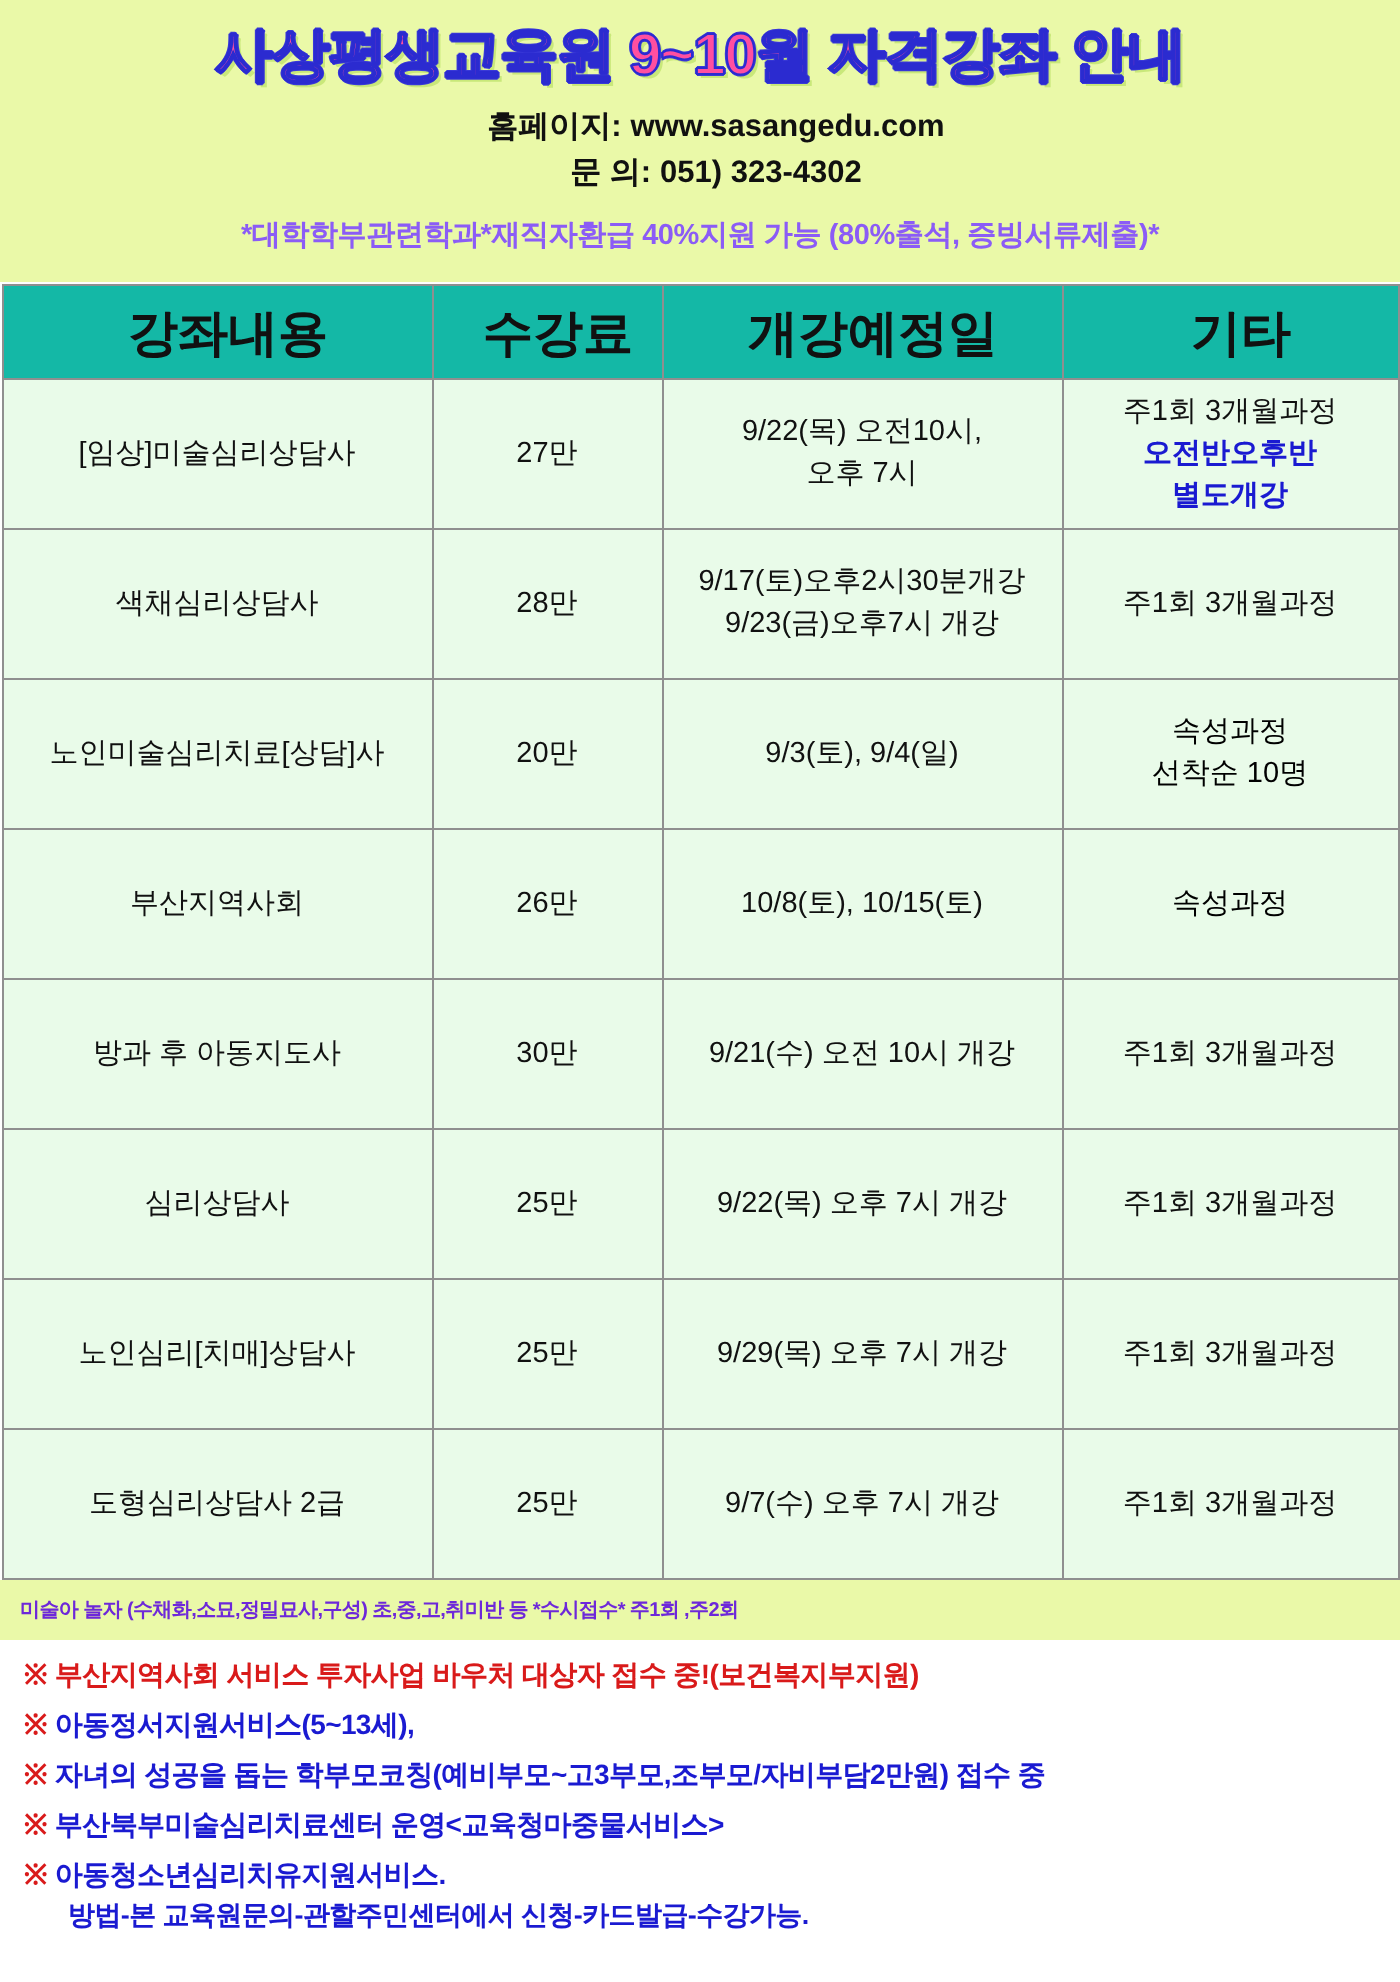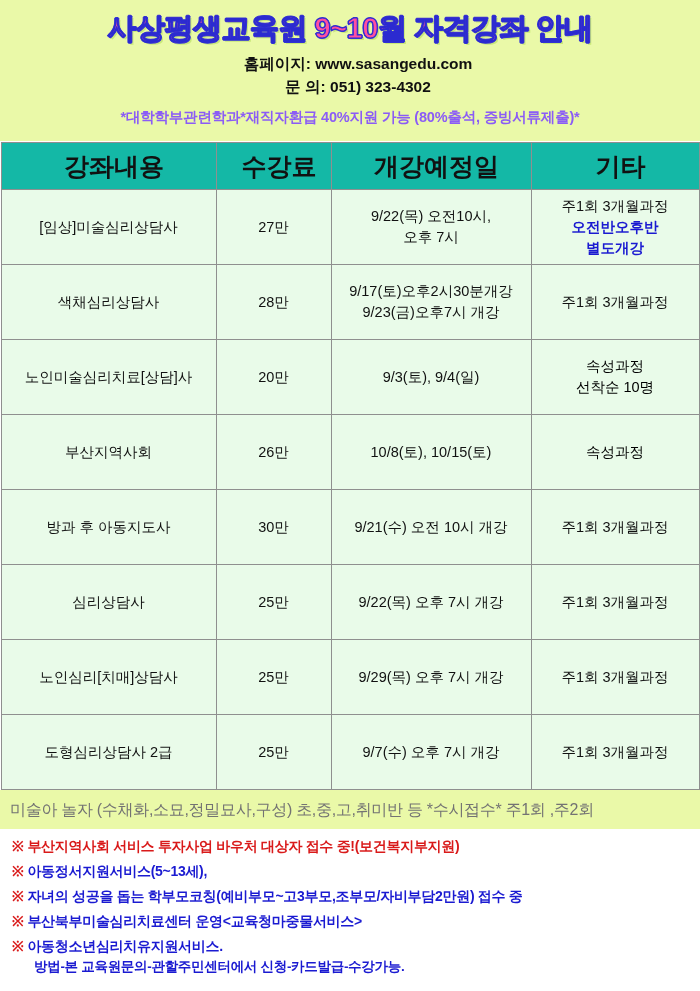--- a/index.html
+++ b/index.html
@@ -104,23 +104,23 @@
   .etc-red  { color: #000000; font-weight: normal; }
 
   
   .notes {
     background: #eaf9a8;
     padding: 8px 10px 6px 10px;
     box-sizing: border-box;
     width: 700px;
   }
   .note-line {
-    font-size: 16px;
-    font-weight: normal;
-    color: #737373;
+    font-size: 10px;
+    font-weight: bold;
+    color: #6d28d9;
     line-height: 1.5;
     letter-spacing: -0.3px;
     margin-bottom: 1px;
   }
   .bottom-notes {
     background: #ffffff;
     padding: 7px 12px 8px 12px;
     box-sizing: border-box;
     width: 700px;
   }

